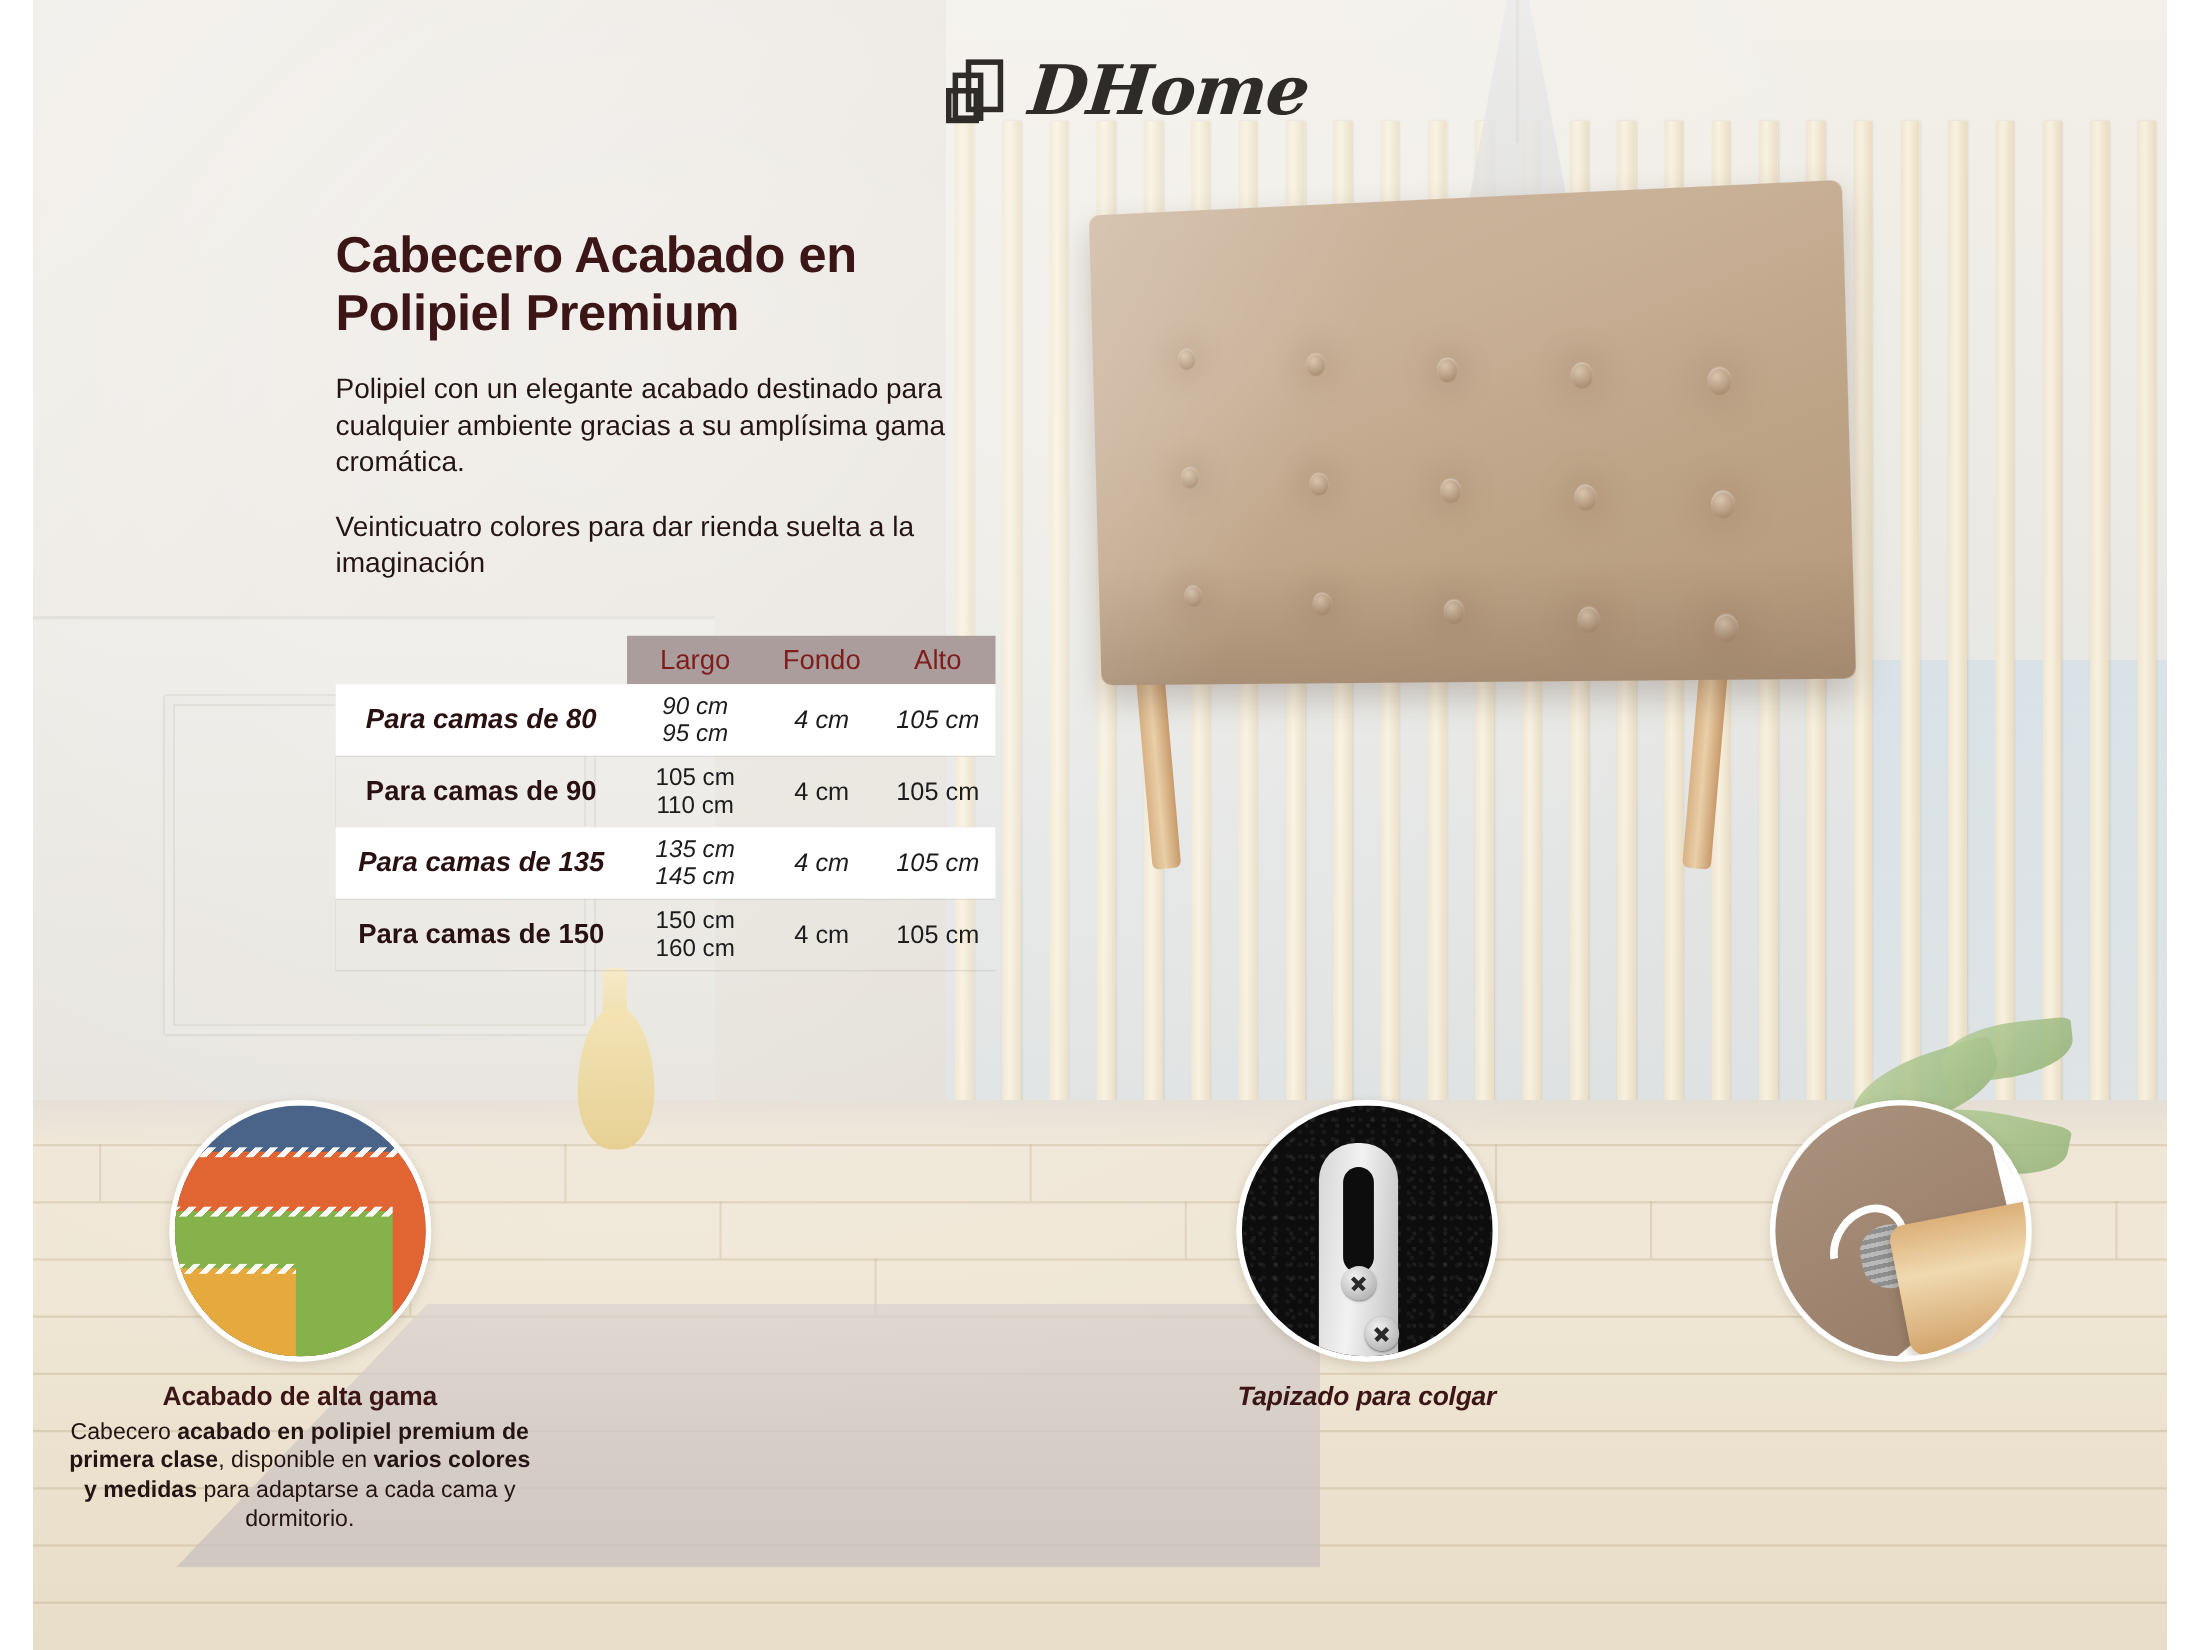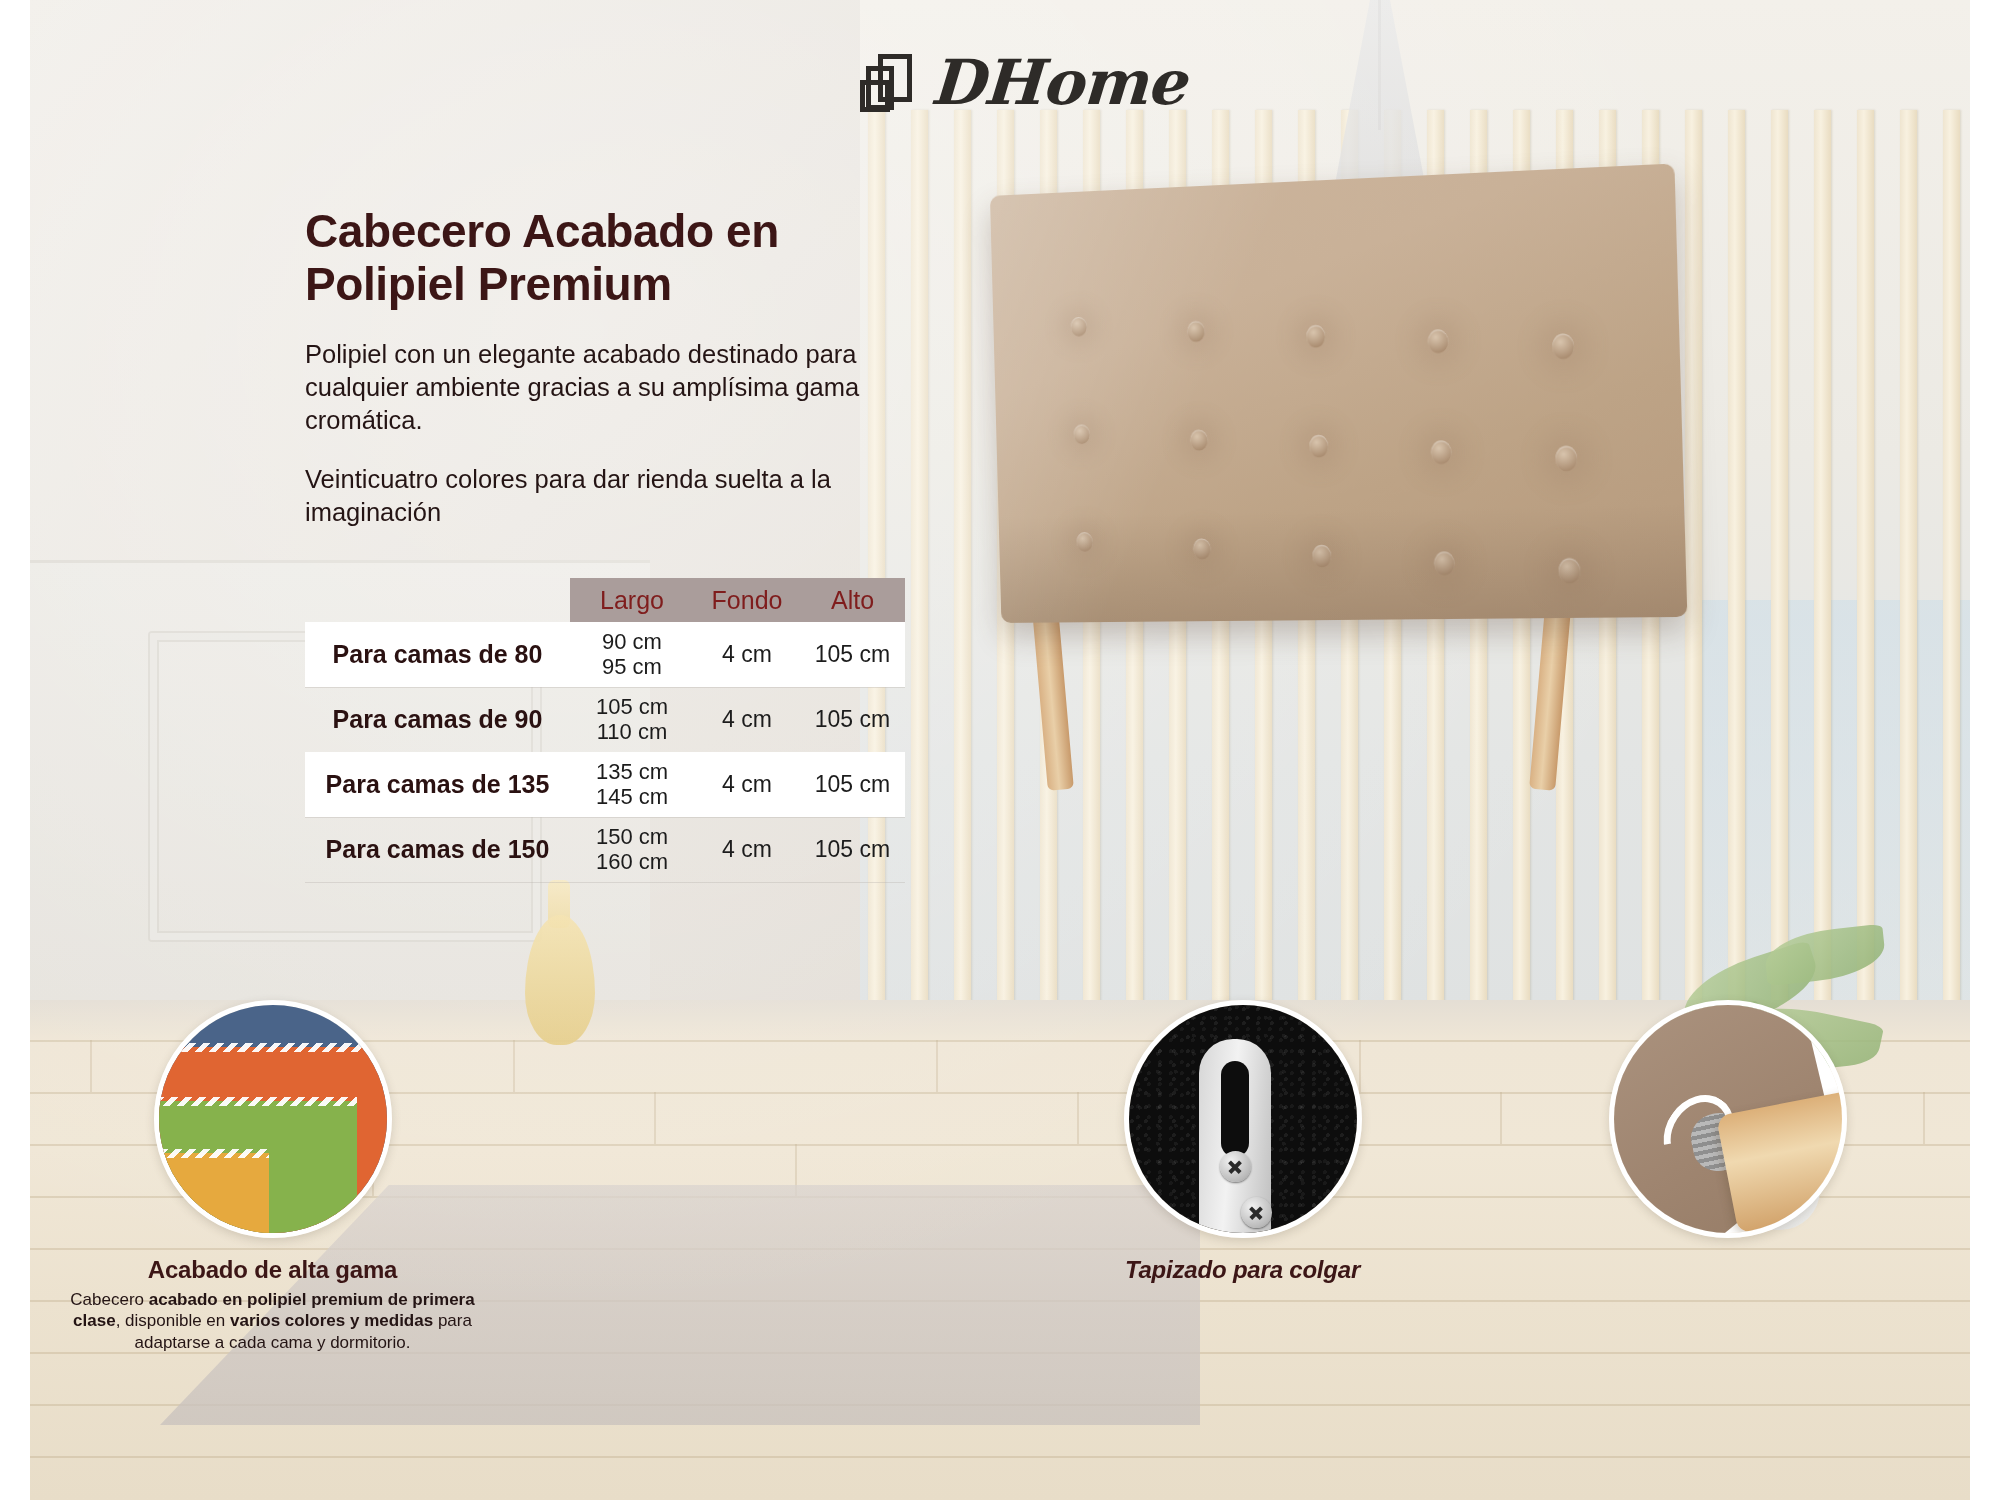--- a/index.html
+++ b/index.html
@@ -179,21 +179,21 @@
     color:#7f1d1d; font-size:25px; text-align:center; font-weight:400;
   }
   .th-largo { width:124px; }
   .th-fondo { width:106px; }
   .th-alto  { width:105px; }
 
   .trow {
     display:flex; align-items:center; height:65px; width:600px;
     box-shadow:0 1px 0 rgba(180,175,170,.35);
   }
-  .trow.odd  { background:#ffffff; }
+  .trow.odd  { background:#ffffff;font-style:italic; }
   .trow.even { background:transparent; }
   .c-name {
     width:265px; text-align:center; font-size:25px; font-weight:700; color:#2a1111;
   }
   .c-largo {
     width:124px; text-align:center; font-size:22px; color:#1c1c1c; line-height:1.12;
   }
   .c-fondo { width:106px; text-align:center; font-size:23px; color:#1c1c1c; }
   .c-alto  { width:105px; text-align:center; font-size:23px; color:#1c1c1c; }
 
@@ -327,21 +327,21 @@
     border:7px solid #ffffff; border-right-color:transparent; border-bottom-color:transparent;
     border-radius:50%;
     transform:rotate(34deg);
   }
 
   
   .fhead {
     margin-top:18px; font-size:24px; font-weight:700; color:#3c1616; letter-spacing:-.2px;
   }
   .fbody {
-    margin-top:5px; font-size:17px; line-height:1.25; color:#241414;
+    margin-top:5px; font-size:21px; line-height:1.25; color:#241414;
     padding:0 28px;
   }
   .fbody b { font-weight:700; }
 </style>
 </head>
 <body>
 
 <div id="stage">
 
   <div id="scene">

